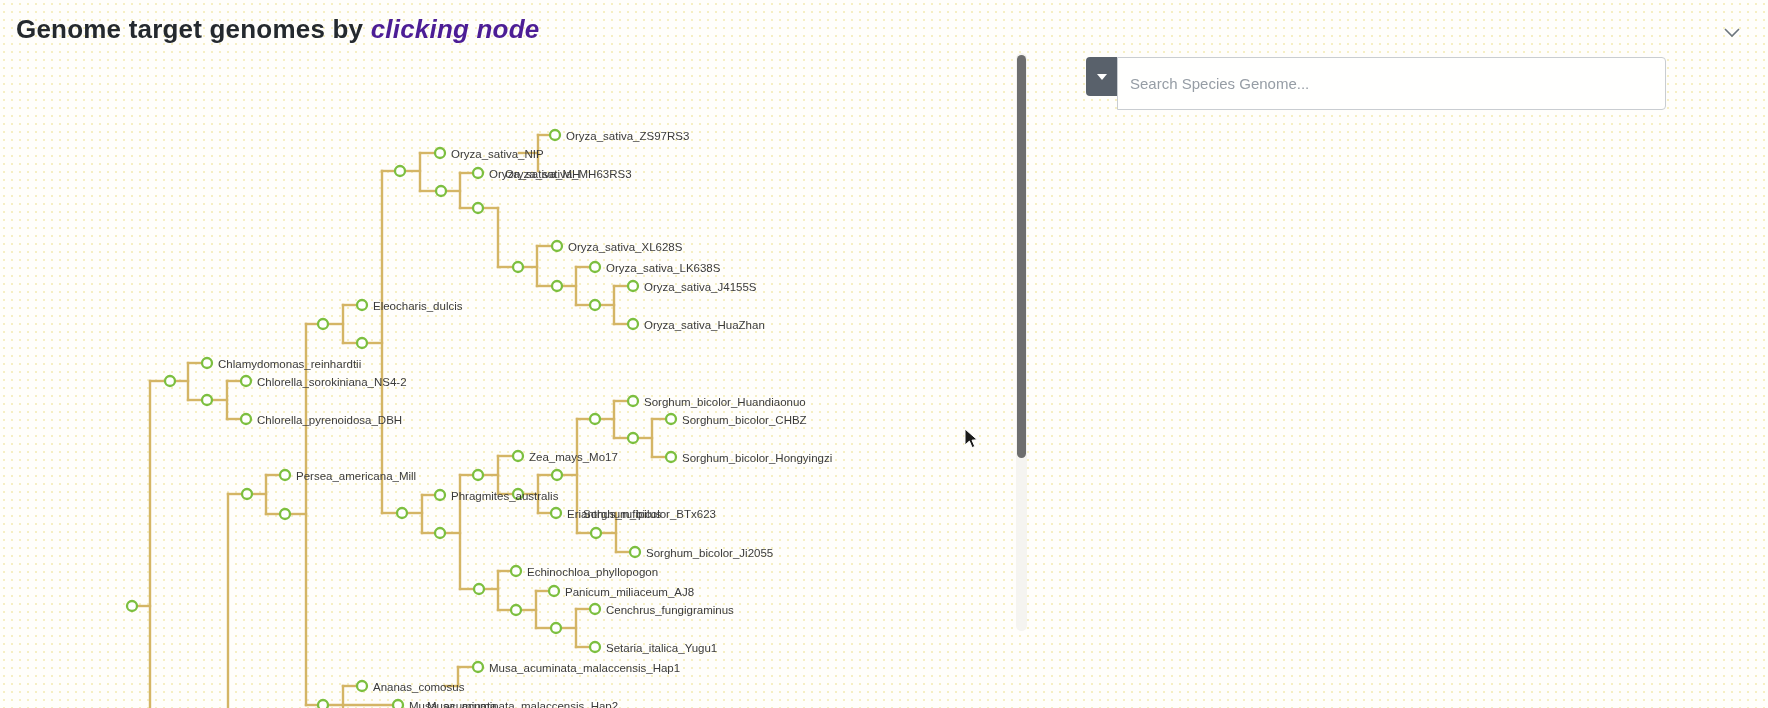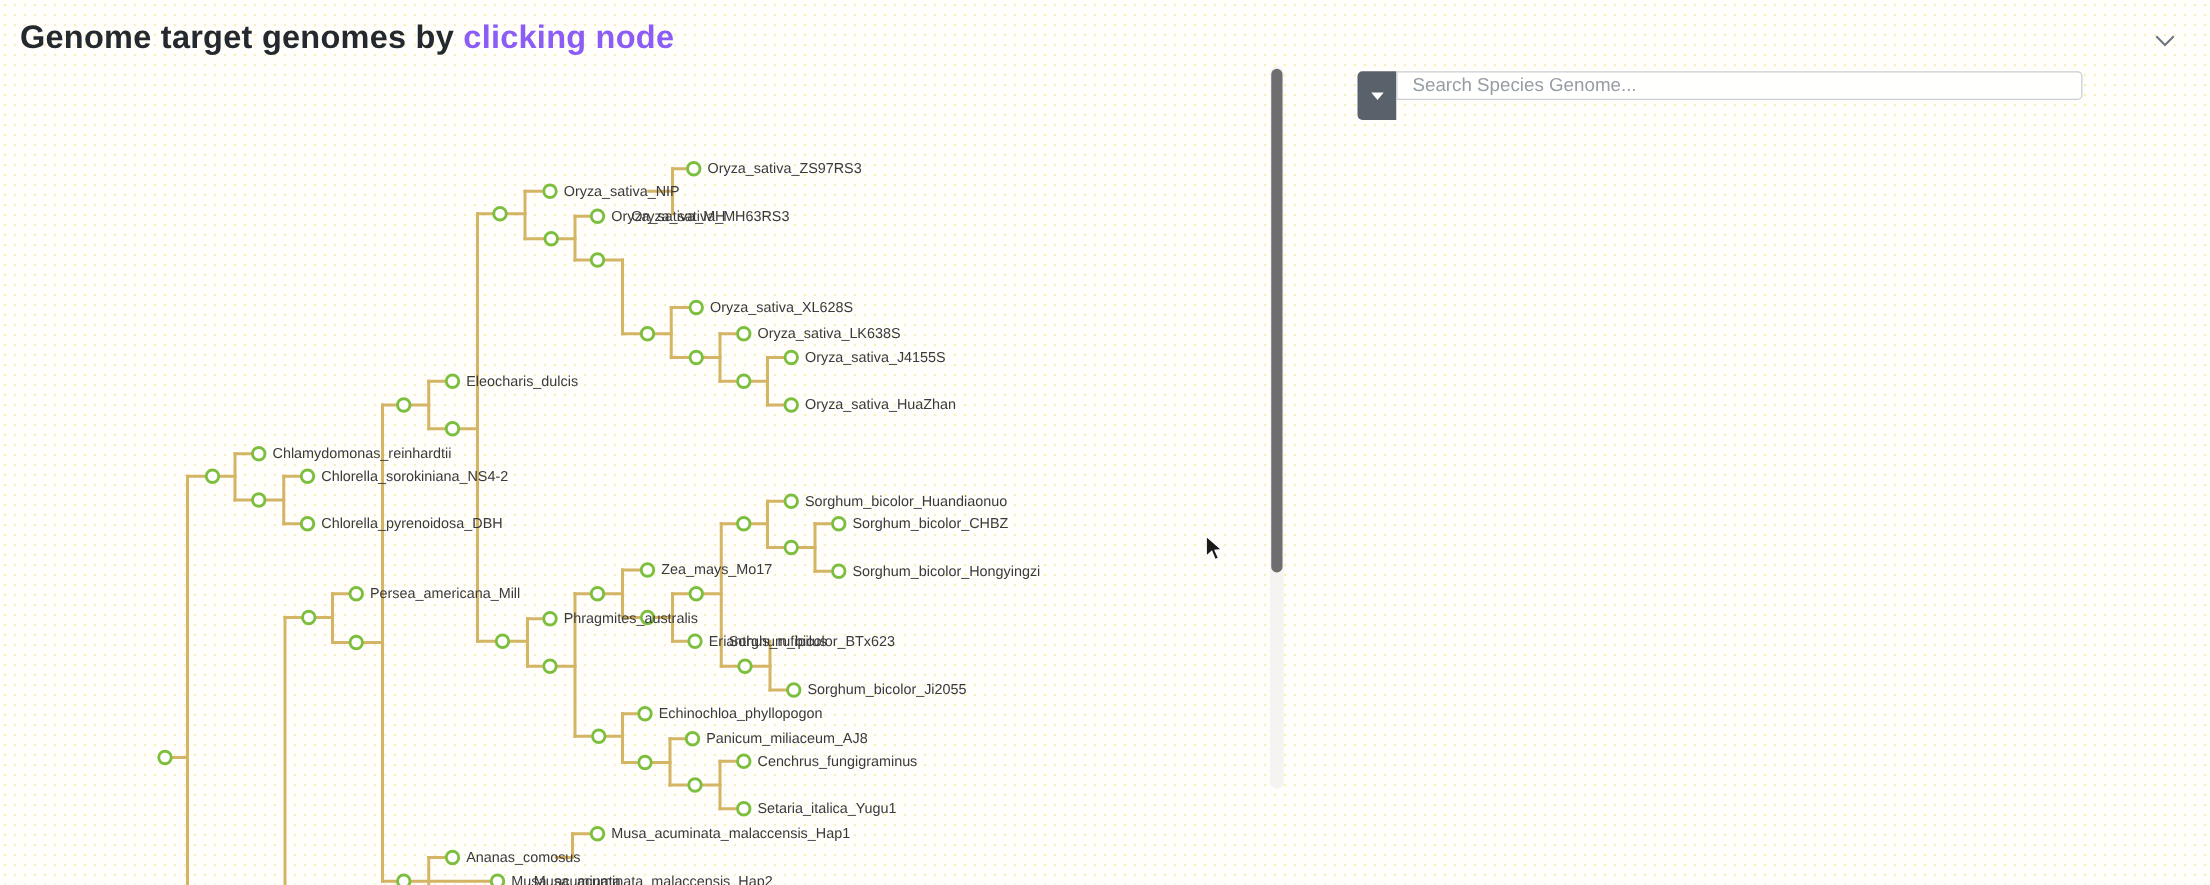--- a/index.html
+++ b/index.html
@@ -8,40 +8,40 @@
     font-family:"Liberation Sans",sans-serif;
     background-color:#fffefb;
     background-image:radial-gradient(#f6efc3 1px, rgba(255,255,255,0) 1.3px);
     background-size:8px 8px;
   }
   .app{position:relative;width:1768px;height:708px;}
   .page-title{
     position:absolute;left:16px;top:14px;margin:0;
     font-size:26px;font-weight:700;color:#24292e;letter-spacing:0.2px;
   }
-  .page-title .accent{color:#8b5cf6;}
+  .page-title .accent{color:#4c1d95;font-style:italic;}
   .tree-wrap{position:absolute;left:0;top:52px;width:1010px;height:656px;overflow:hidden;}
   #tree-svg{position:absolute;left:0;top:-52px;width:1768px;height:708px;}
   .scrollbar{
     position:absolute;left:1016px;top:53px;width:11px;height:578px;
     background:#f5f4f0;border-radius:6px;
   }
   .scrollbar .thumb{
     position:absolute;left:1px;top:2px;width:9px;height:403px;
     background:#6e6e6e;border-radius:5px;
   }
   .search-bar{position:absolute;left:1086px;top:57px;display:flex;align-items:stretch;}
   .dd-btn{
     width:31px;height:39px;border:none;background:#59616b;
     border-radius:4px 0 0 4px;cursor:pointer;display:flex;
     align-items:center;justify-content:center;padding:0;
   }
   .caret{width:0;height:0;border-left:5px solid transparent;border-right:5px solid transparent;border-top:6px solid #ffffff;}
   .search-input{
-    width:549px;height:23px;box-sizing:border-box;
+    width:549px;height:53px;box-sizing:border-box;
     border:1px solid #c9cdd1;border-radius:0 4px 4px 0;
     padding:0 12px;font-size:15px;color:#3b82f6;outline:none;
     font-family:"Liberation Sans",sans-serif;background:#fffffe;
   }
   .search-input::placeholder{color:#969da5;}
   .chev{position:absolute;left:1722px;top:26px;width:20px;height:14px;cursor:pointer;}
   .cursor{position:absolute;left:964px;top:428px;}
 </style>
 </head>
 <body>

